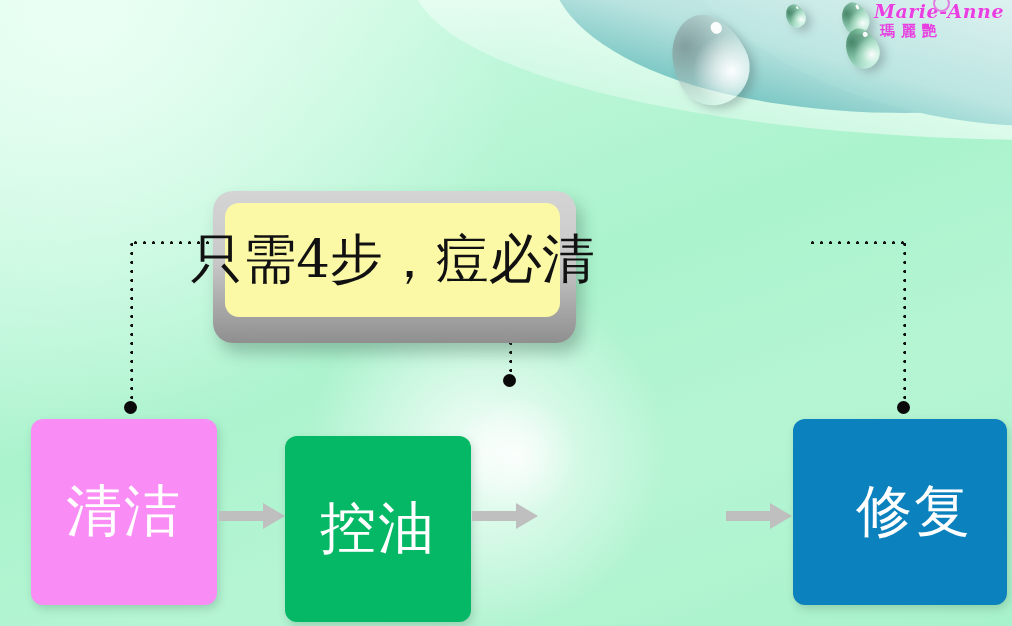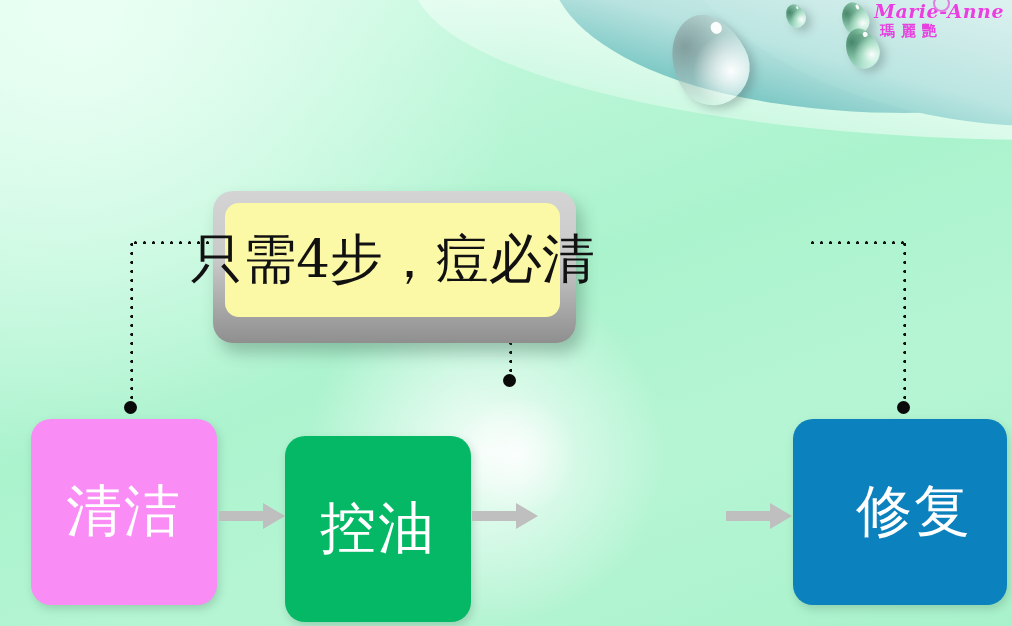--- a/index.html
+++ b/index.html
@@ -261,21 +261,21 @@
     top: 419px;
     width: 1012px;
     height: 186px;
     z-index: 3;
   }
   .step {
     position: absolute;
     top: 0;
     width: 186px;
     height: 186px;
-    border-radius: 20px;
+    border-radius: 12px;
     display: flex;
     align-items: center;
     justify-content: center;
     box-shadow: 2px 4px 9px rgba(50,90,70,0.22);
   }
   .step-label {
     font-family: "DejaVu Serif", "Liberation Serif", serif;
     font-size: 56px;
     color: #ffffff;
     letter-spacing: 2px;

